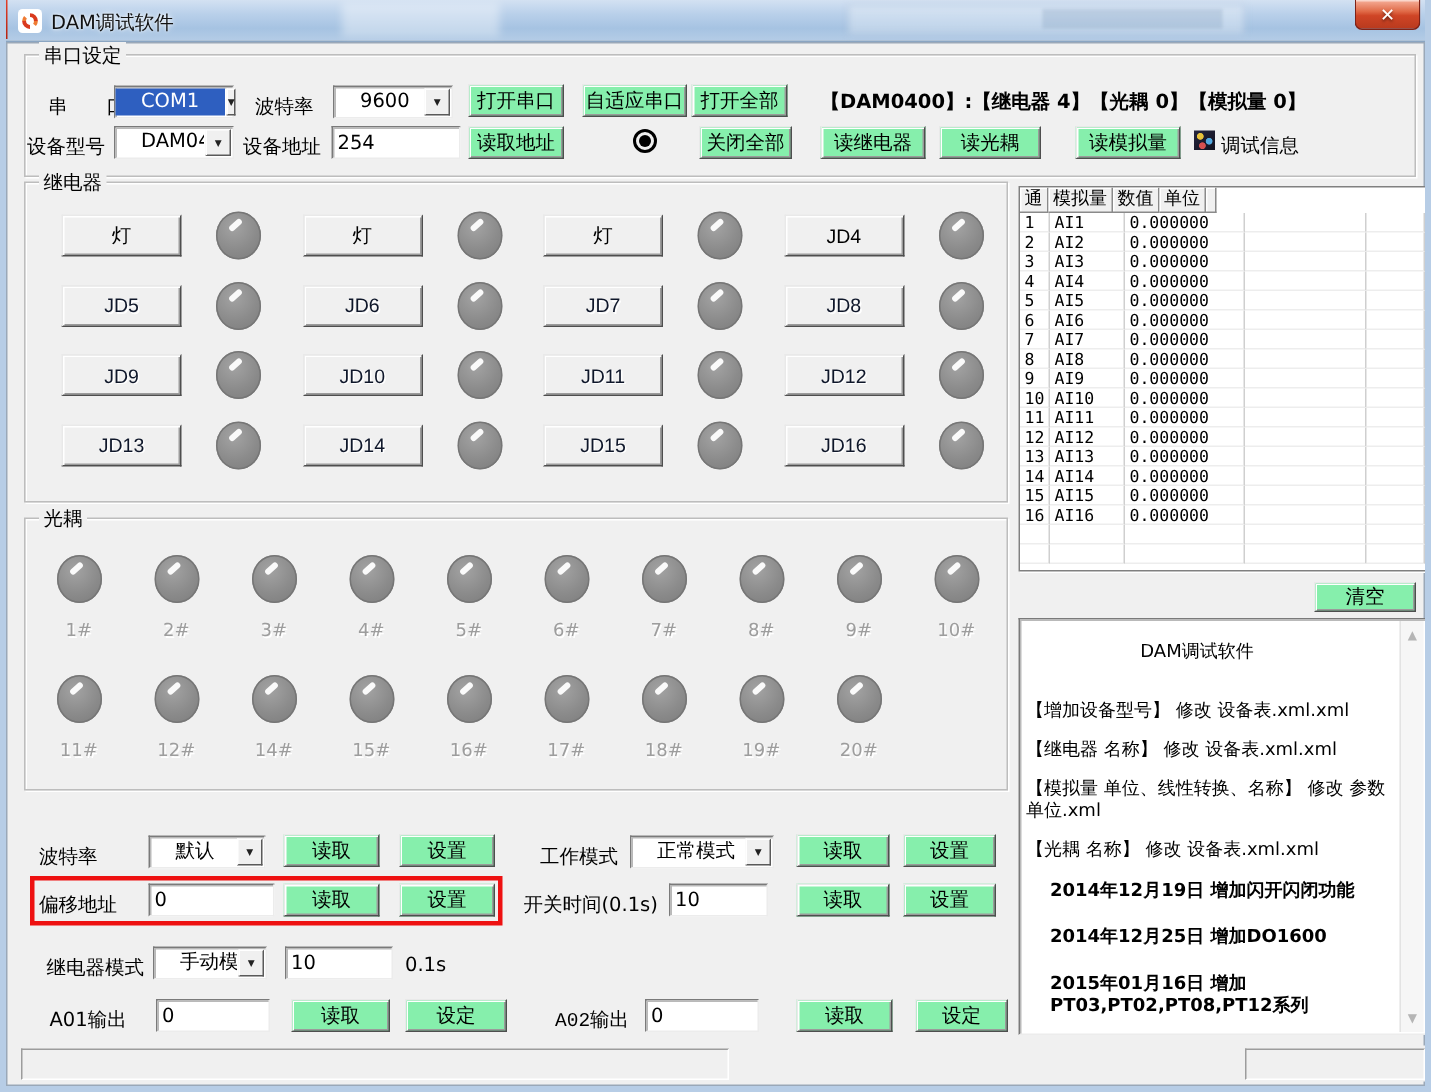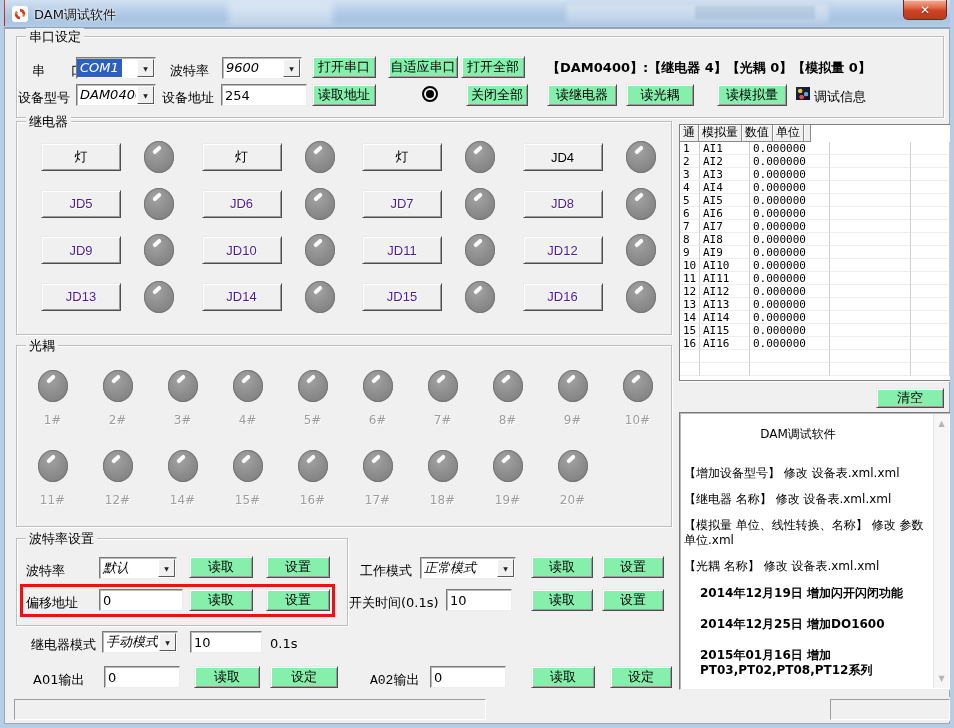--- a/index.html
+++ b/index.html
@@ -41,33 +41,33 @@
   .btn { position:absolute; background:#86efac; font-size:13px;
          border:1px solid; border-color:#e9e9e9 #4e4e4e #4e4e4e #e9e9e9;
          box-shadow:inset 1px 1px 0 #ffffff, inset -1px -1px 0 #9b9b9b;
          display:flex; align-items:center; justify-content:center; cursor:default; white-space:nowrap;text-align:center; }
 
   .input, .combo { position:absolute; background:#fff;
          border:1px solid; border-color:#7a7a7a #ececec #ececec #7a7a7a;
          box-shadow:inset 1px 1px 0 #b9b9b9; font-size:13px; }
   .input { padding:2px 3px; font-family:"DejaVu Sans", sans-serif; outline:none; }
   .combo { display:flex; align-items:center; }
-  .combo .ct { flex:1; padding:0 3px; line-height:18px; white-space:nowrap; overflow:hidden;font-style:italic; }
+  .combo .ct { flex:1; padding:0 17px; line-height:18px; white-space:nowrap; overflow:hidden; }
   .combo .ct.sel { background:#2e5fc0; color:#fff; flex:0 0 auto; }
   .combo .drop { width:17px; align-self:stretch; margin:1px; background:#f0f0f0;
          border:1px solid; border-color:#fff #5a5a5a #5a5a5a #fff;
          display:flex; align-items:center; justify-content:center; font-size:6px; color:#222; }
 
   .led { width:30px; height:32px; border-radius:50%; position:relative;
          background:radial-gradient(circle at 40% 32%, #a3a3a3 0%, #8b8b8b 55%, #7b7b7b 100%);
          box-shadow:inset 0 0 0 1px #767676; }
   .led::after { content:""; position:absolute; left:8px; top:7px; width:10px; height:4px;
          border-radius:2px; background:#fff; transform:rotate(-42deg); opacity:.95; }
 
-  .off-text { color:#4c1d95; text-shadow:1px 1px 0 #fff; }
+  .off-text { color:#0f172a; text-shadow:1px 1px 0 #fff; }
 
   
   .relay-grid { position:absolute; left:14px; top:134px; width:652px; height:198px;
                 display:grid; grid-template-columns:repeat(4,1fr); grid-auto-rows:46.5px; padding-left:10px; }
   .relay-cell { display:flex; align-items:center; }
   .relay-btn { width:80px; height:28px; margin-left:13px; background:#f0f0f0; font-size:13px;
                border:1px solid; border-color:#e9e9e9 #4e4e4e #4e4e4e #e9e9e9;
                box-shadow:inset 1px 1px 0 #ffffff, inset -1px -1px 0 #9b9b9b;
                display:flex; align-items:center; justify-content:center; cursor:default; }
   .relay-cell .led { margin-left:23px; }
@@ -545,23 +545,20 @@
         <div class="kind-log">2014年12月19日  增加闪开闪闭功能</div>
         <div class="kind-log">2014年12月25日  增加DO1600</div>
         <div class="kind-log">2015年01月16日  增加PT03,PT02,PT08,PT12系列</div>
       </div>
     <div class="scrollbar">
       <span class="sb-btn sb-up">▲</span>
       <span class="sb-btn sb-down">▼</span>
     </div>
   </div>
 
-  <div class="grp" style="left:12px; top:538px; width:332px; height:88px;">
-    <span class="grp-legend">波特率设置</span>
-  </div>
   <span class="lbl" style="left:22px; top:562px;">波特率</span>
   <div class="combo" style="left:95px; top:557px; width:78px; height:22px;">
     <span class="ct">默认</span>
     <span class="drop">
         <i>▼</i>
       </span>
   </div>
   <button class="btn" style="left:185px; top:556px; width:64px; height:22px;">读取</button>
   <button class="btn" style="left:262px; top:556px; width:64px; height:22px;">设置</button>
 

